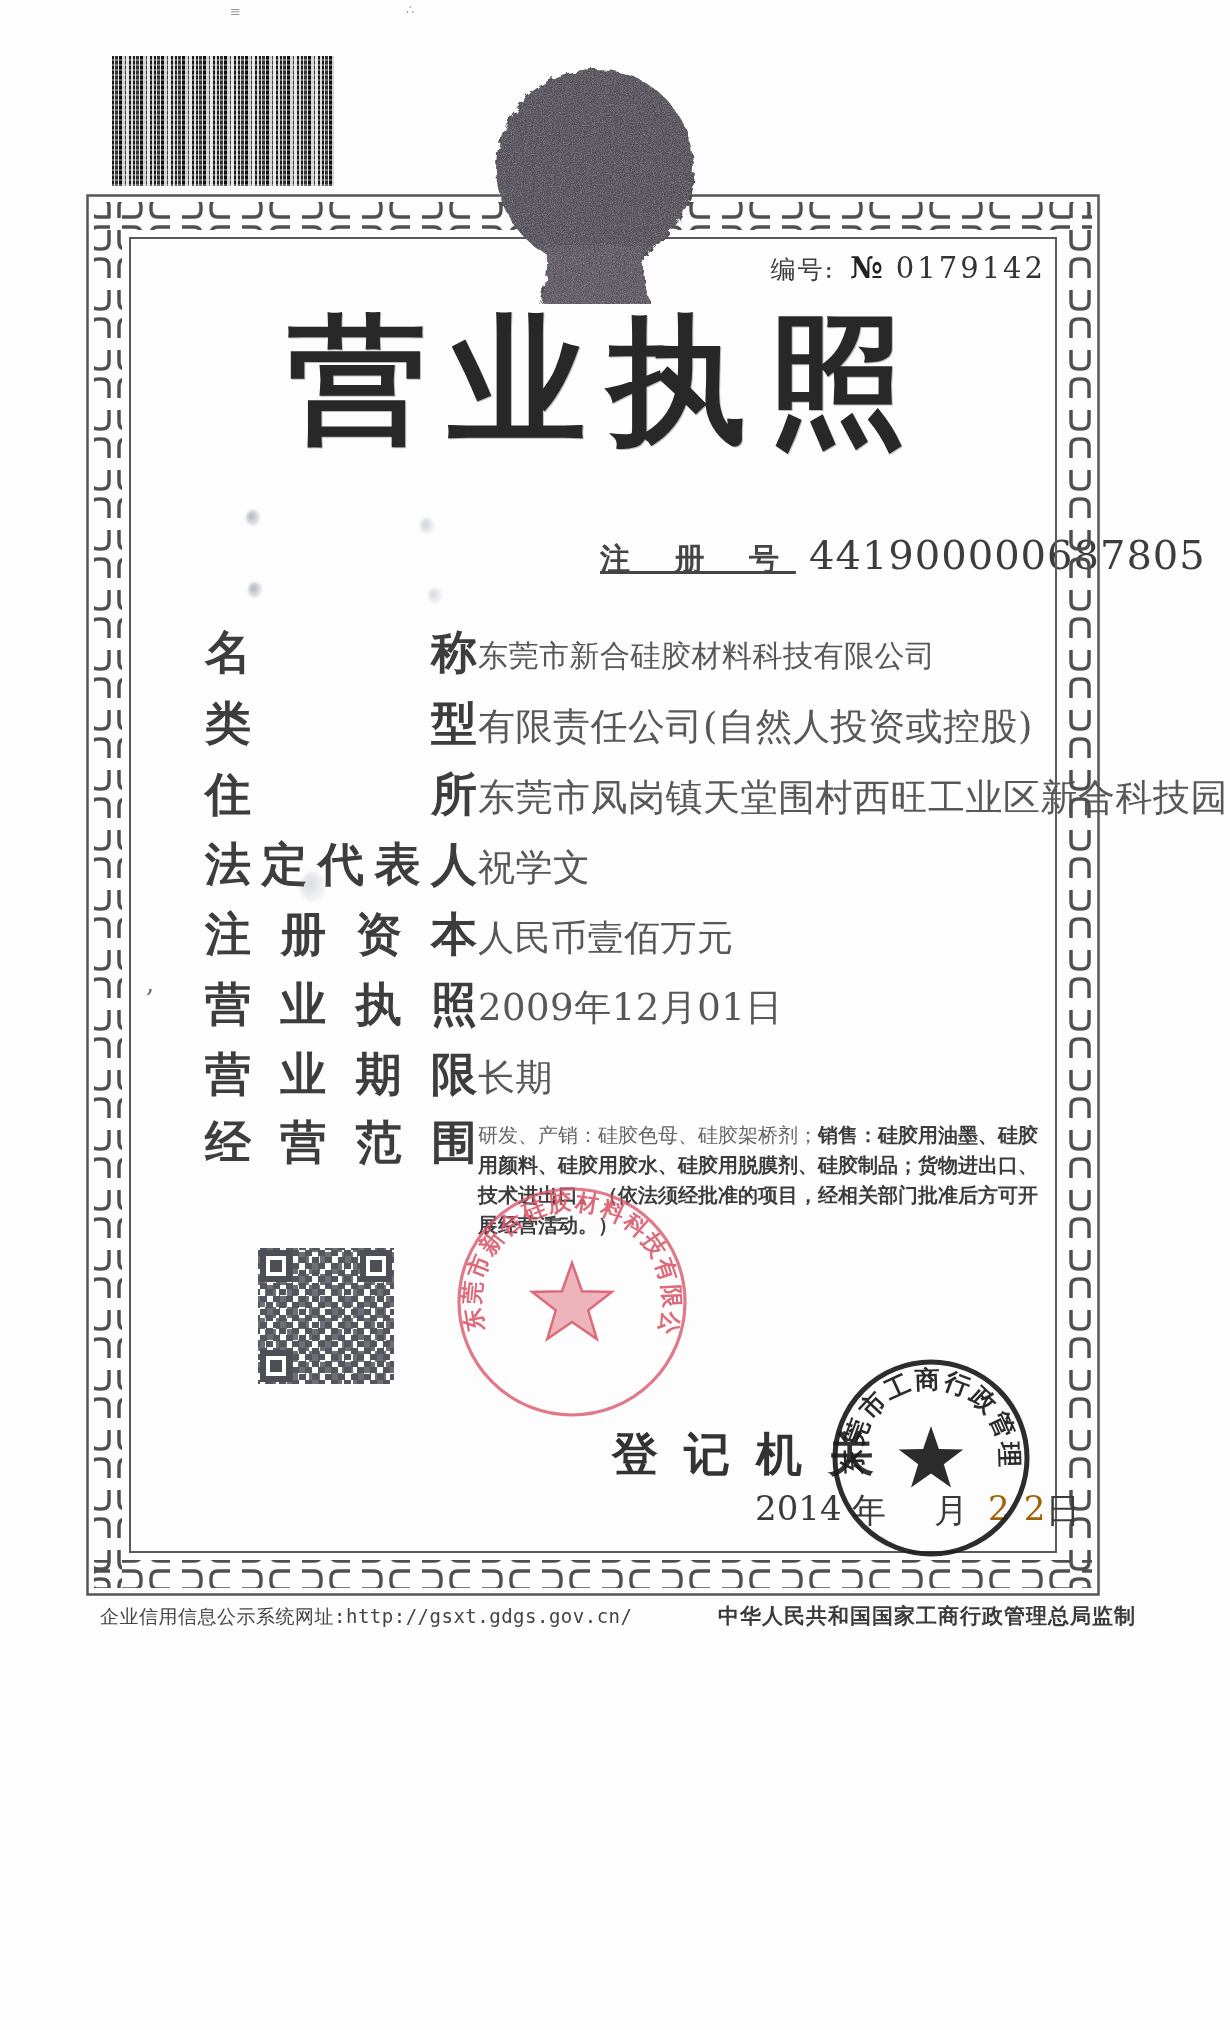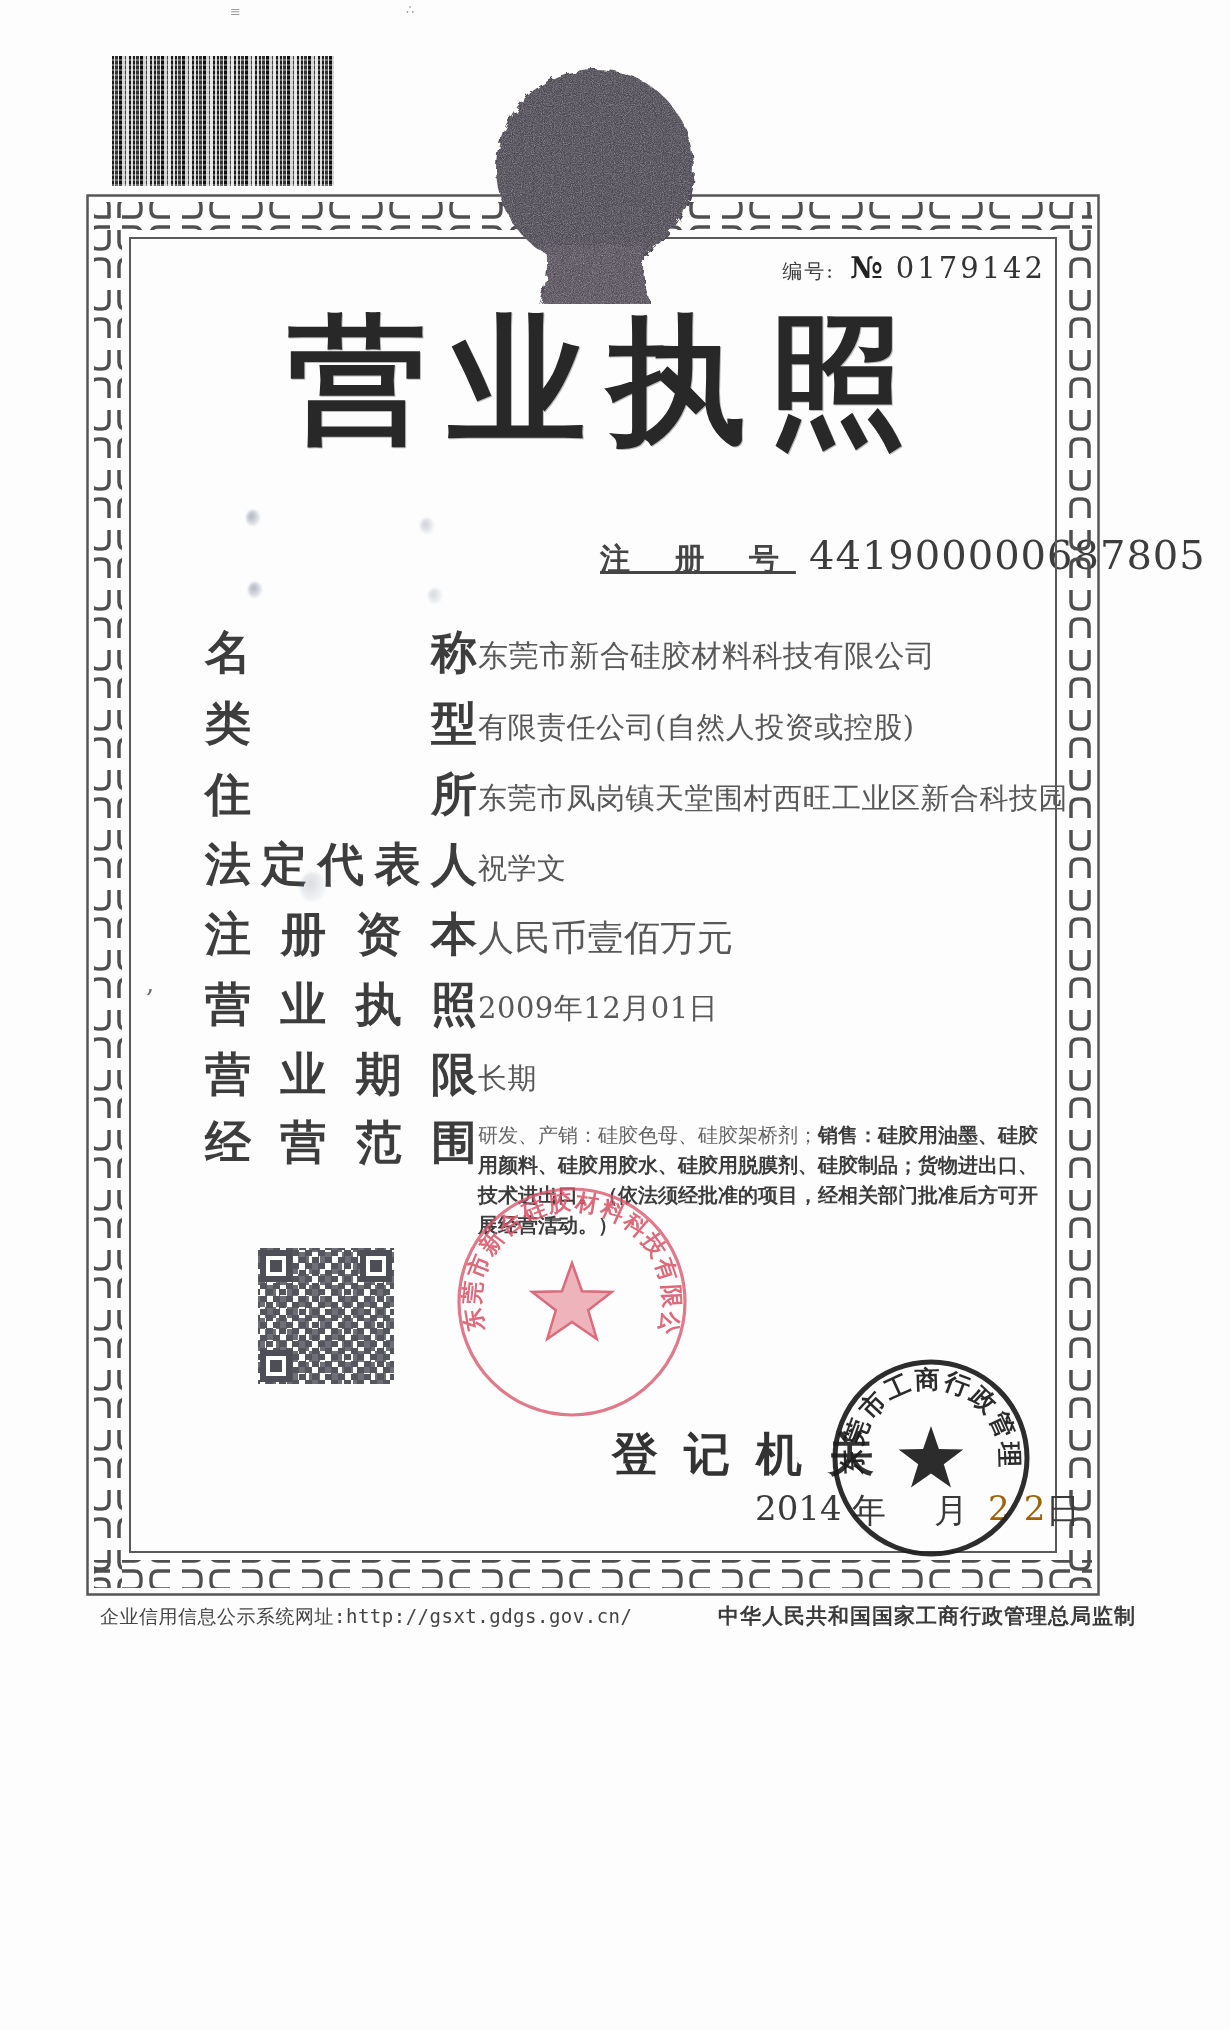--- a/index.html
+++ b/index.html
@@ -17,21 +17,21 @@
       repeating-linear-gradient(90deg,
         #161616 0 2px, #e8e8e8 2px 3px, #2d2d2d 3px 6px, #f2f2f2 6px 7px,
         #050505 7px 10px, #d9d9d9 10px 13px, #3a3a3a 13px 14px, #eeeeee 14px 17px,
         #101010 17px 19px, #e2e2e2 19px 21px);
     filter:blur(.4px) contrast(.92);
   }
   .emblem{position:absolute; left:488px; top:60px; z-index:3;}
   .frame{position:absolute; left:86px; top:194px; z-index:1;}
   
   .serial{position:absolute; top:250px; right:184px; white-space:nowrap;}
-  .serial .lab{font-size:20px; color:#3c3c3c; letter-spacing:2px;}
+  .serial .lab{font-size:25px; color:#3c3c3c; letter-spacing:2px;}
   .serial .nosign{font-size:30px; font-weight:bold; color:#222; margin:0 8px 0 10px;}
   .serial .num{font-size:29px; color:#333; letter-spacing:3px;}
   
   .title{
     position:absolute; left:288px; top:300px; width:618px;
     font-size:138px; line-height:160px; font-weight:800; color:#232323;
     text-align:justify; text-align-last:justify;
     text-shadow:1px 1px 0 rgba(60,60,60,.35);
     filter:contrast(.95);
   }
@@ -41,21 +41,21 @@
   .regno .val{font-size:40px; color:#3d3d3d; letter-spacing:1px; margin-left:8px;}
   
   .row{position:absolute; left:0; width:1230px;}
   .row .flab{
     position:absolute; left:205px; top:0; width:272px;
     font-size:46px; line-height:52px; font-weight:600; color:#3d3d3d;
     text-align:justify; text-align-last:justify;
   }
   .row .fval{
     position:absolute; left:478px; top:13px;
-    font-size:29px; line-height:34px; color:#585858; letter-spacing:0.5px;
+    font-size:37px; line-height:34px; color:#585858; letter-spacing:0.5px;
     white-space:nowrap;
   }
   .scopeval{
     position:absolute; left:478px; top:4px; width:578px;
     font-size:20px; line-height:30px; color:#636363; letter-spacing:0px;
     white-space:normal;
   }
   .scopeval .bold{font-weight:700; color:#3c3c3c;}
   
   .qr{

